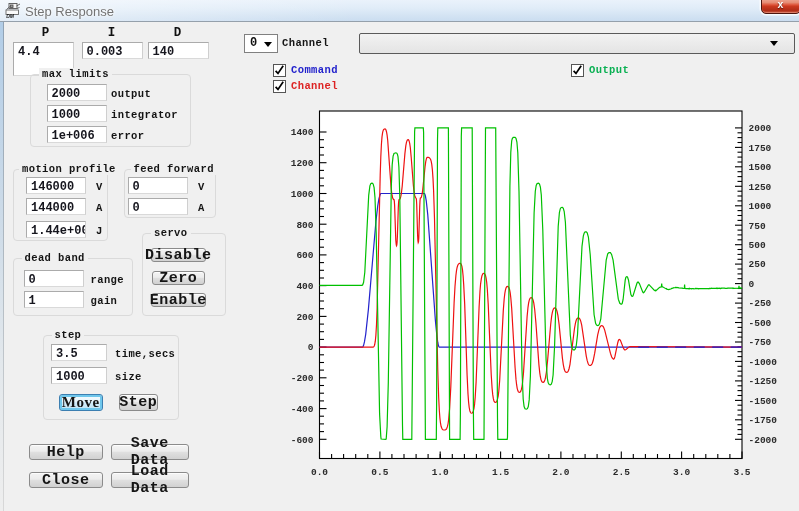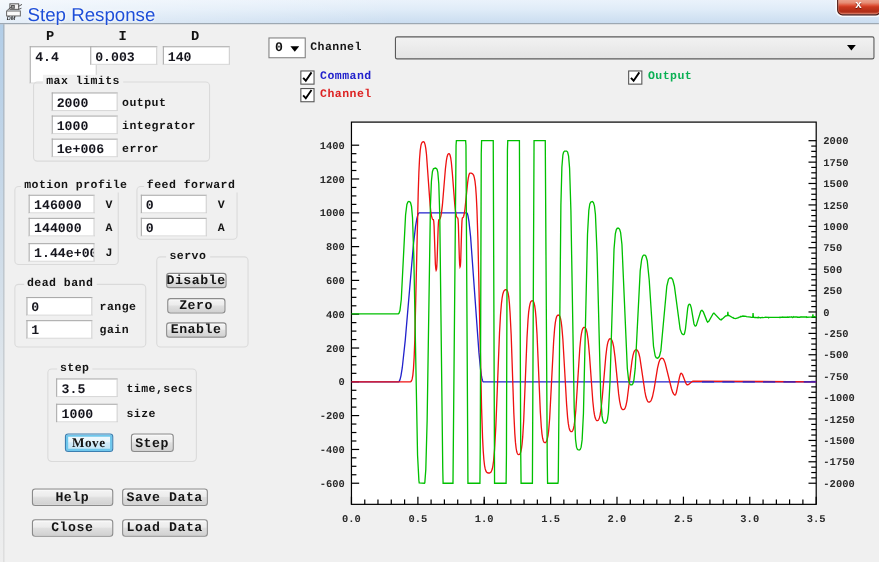--- a/index.html
+++ b/index.html
@@ -1,21 +1,21 @@
 <!DOCTYPE html>
 <html><head><meta charset="utf-8"><style>
 * { margin:0; padding:0; box-sizing:border-box; }
 html,body { width:799px; height:511px; overflow:hidden; }
 body { position:relative; background:#f0f0f0; font-family:"Liberation Mono",monospace; }
 .titlebar { position:absolute; left:0; top:0; width:799px; height:22px;
   background:linear-gradient(90deg,rgba(255,255,255,.5) 0%,rgba(255,255,255,0) 45%),
     linear-gradient(180deg,#eaf2fb 0%,#e0ecf8 40%,#d3e3f3 75%,#cbddf0 100%);
   border-bottom:1px solid #95a0ab; z-index:5; }
 .title { position:absolute; left:25px; top:4px; font-family:"Liberation Sans",sans-serif;
-  font-size:17px; color:#1d4ed8; text-shadow:0 0 4px #fff,0 0 2px #fff; z-index:7; }
+  font-size:13px; color:#737373; text-shadow:0 0 4px #fff,0 0 2px #fff; z-index:7; }
 .leftedge { position:absolute; left:0; top:22px; width:3px; height:489px;
   background:linear-gradient(180deg,#b2cde7 0%,#cddbe8 40%,#e3e8ec 70%,#eeeeee 100%); z-index:4; }
 .leftedge2 { position:absolute; left:3px; top:22px; width:1px; height:489px;
   background:linear-gradient(180deg,#90a2b4 0%,#b0bac2 50%,#d8d8d8 100%); z-index:4; }
 .closebtn { position:absolute; left:760.5px; top:-3px; width:40px; height:17px; z-index:6;
   border:1px solid #4c150e; border-radius:0 0 5px 5px;
   background:linear-gradient(180deg,#efae9c 0%,#e68d75 30%,#dd5036 47%,#cb3a20 55%,#b12d17 82%,#c05039 100%);
   box-shadow:0 0 0 1.5px rgba(255,255,255,0.8), inset 0 -1px 1px rgba(255,190,170,.5); }
 .closebtn span { position:absolute; left:0; right:0; top:0px; text-align:center;
   font-family:"Liberation Sans",sans-serif; font-weight:bold; font-size:10.5px; color:#fff;
@@ -24,21 +24,21 @@
   border-bottom-color:#d9d9d9; border-right-color:#cfcfcf; overflow:hidden; }
 .entry span { position:absolute; left:4px; top:1.5px; font-size:12px; font-weight:bold; color:#16161e; white-space:nowrap; }
 .hdr { position:absolute; font-size:12.5px; font-weight:bold; color:#111; }
 .lbl { position:absolute; font-size:10.5px; font-weight:bold; color:#141414; letter-spacing:0.4px; }
 .grp { position:absolute; border:1.5px solid #dadada; border-radius:4px; }
 .gt { position:absolute; top:-7px; background:#f0f0f0; padding:0 3px;
   font-size:10.5px; font-weight:bold; color:#141414; letter-spacing:0.4px; white-space:nowrap; }
 .btn { position:absolute; border:1px solid #8b8b8b; border-radius:3px;
   background:linear-gradient(180deg,#f4f4f4 0%,#ececec 45%,#e0e0e0 50%,#d1d1d1 100%);
   box-shadow:inset 0 1px 0 #fdfdfd;
-  text-align:left; font-size:12px; font-weight:bold; color:#151515; letter-spacing:0.5px;
+  text-align:center; font-size:15px; font-weight:bold; color:#151515; letter-spacing:0.5px;
   display:flex; align-items:center; justify-content:center; }
 .mv { border:1px solid #3c7fb1;
   box-shadow:inset 0 0 0 2px #6fc7ec;
   background:linear-gradient(180deg,#f4fbfe 0%,#e7f5fc 45%,#d3ecf9 50%,#c3e5f6 100%);font-family:Liberation Serif, serif; }
 .combo { position:absolute; background:#fff; border:1px solid #808080; }
 .combo span { position:absolute; left:5px; top:1px; font-size:12px; font-weight:bold; color:#111; }
 .pcombo { position:absolute; border:1px solid #5a5a5a; border-radius:2px;
   background:linear-gradient(180deg,#f2f2f2,#e4e4e4); }
 .pcombo span { position:absolute; left:6px; top:3px; font-size:10.5px; font-weight:bold;
   color:#141414; letter-spacing:0.1px; white-space:nowrap; }
@@ -237,21 +237,21 @@
 <g fill="none" stroke-width="1.2">
 <path stroke="#2222cc" d="M319.5 347.1 L362.4 347.1 L362.7 347.0 L363.0 346.6 L363.6 345.3 L364.5 341.7 L365.7 334.3 L368.4 309.4 L375.9 221.8 L377.7 206.2 L378.9 198.9 L379.9 195.3 L380.5 193.9 L380.8 193.6 L381.1 193.5 L424.2 193.5 L424.5 193.6 L424.8 194.0 L425.4 196.0 L426.3 201.2 L427.8 215.1 L435.4 320.6 L436.9 336.1 L437.8 342.5 L438.4 345.3 L438.7 346.2 L439.0 346.8 L439.3 347.1 L742.0 347.1"></path>
 <path stroke="#ee1111" d="M319.5 347.1 L372.9 347.1 L373.5 346.9 L373.8 346.6 L374.1 346.1 L374.4 345.5 L374.7 344.5 L375.3 341.2 L375.9 335.1 L376.5 324.8 L377.1 308.8 L380.2 175.3 L380.8 156.9 L381.4 144.5 L382.0 136.9 L382.6 132.6 L382.9 131.3 L383.2 130.4 L383.5 129.8 L383.8 129.4 L384.4 129.0 L385.0 128.9 L385.3 129.0 L385.6 129.3 L385.9 129.8 L386.5 131.7 L387.1 135.1 L387.7 140.2 L391.0 186.4 L391.6 192.1 L392.2 196.0 L392.8 198.3 L393.1 198.9 L393.4 199.3 L393.7 199.6 L394.0 199.6 L394.3 200.9 L394.6 205.1 L395.8 240.2 L396.2 244.4 L396.5 245.7 L396.8 245.1 L397.1 242.3 L397.4 236.1 L398.3 207.7 L398.6 202.2 L398.9 199.9 L399.2 199.6 L399.5 199.5 L399.8 199.2 L400.1 198.7 L400.7 196.9 L401.3 193.8 L402.2 186.3 L404.9 153.6 L405.8 145.9 L406.4 142.7 L407.0 140.7 L407.3 140.2 L407.6 139.9 L407.9 139.7 L408.2 139.7 L408.5 139.8 L408.8 140.2 L409.1 140.9 L409.7 143.3 L410.3 147.5 L411.2 157.2 L413.4 185.6 L414.0 191.2 L414.6 195.0 L414.9 196.3 L415.2 197.1 L415.5 197.7 L415.8 198.0 L416.1 198.1 L416.4 199.3 L416.7 204.2 L417.6 235.0 L417.9 240.8 L418.2 242.6 L418.5 241.9 L418.8 237.9 L419.7 207.4 L420.0 200.7 L420.3 198.2 L420.9 197.8 L421.2 197.4 L421.5 196.6 L422.1 194.1 L422.7 190.1 L425.1 166.3 L425.7 161.9 L426.3 159.1 L426.6 158.3 L426.9 157.7 L427.2 157.4 L428.4 157.4 L429.3 157.8 L429.9 158.3 L430.6 159.4 L431.2 161.4 L431.8 164.7 L432.4 170.0 L433.0 178.4 L433.6 190.8 L434.5 218.6 L437.8 371.1 L438.7 398.1 L439.3 410.0 L439.9 418.0 L440.5 423.2 L441.1 426.3 L441.7 428.1 L442.3 429.2 L442.9 429.7 L443.8 430.0 L445.0 430.0 L445.6 429.8 L446.2 429.3 L446.8 428.2 L447.5 426.4 L448.1 423.5 L448.7 419.1 L449.6 408.8 L450.8 386.9 L454.1 302.7 L455.0 286.4 L455.9 275.5 L456.5 270.7 L457.1 267.5 L457.7 265.5 L458.3 264.3 L458.9 263.7 L459.5 263.4 L460.1 263.4 L460.4 263.4 L460.7 263.6 L461.0 263.9 L461.3 264.5 L461.9 266.4 L462.5 269.9 L463.1 275.7 L463.7 284.6 L464.7 304.4 L467.1 375.2 L468.0 394.0 L468.6 402.2 L469.2 407.5 L469.8 410.7 L470.1 411.6 L470.4 412.3 L470.7 412.7 L471.0 413.0 L471.6 413.2 L472.2 413.0 L472.5 412.8 L472.8 412.4 L473.4 410.9 L474.0 408.3 L474.6 403.9 L475.2 397.2 L476.1 382.1 L479.1 307.0 L480.0 291.0 L480.6 283.8 L481.3 278.9 L481.9 276.0 L482.5 274.4 L482.8 273.9 L483.1 273.6 L483.7 273.4 L484.3 273.5 L484.6 273.7 L484.9 274.0 L485.5 275.4 L486.1 278.1 L486.7 282.4 L487.3 289.0 L488.2 303.9 L491.2 374.2 L492.1 388.2 L492.7 394.4 L493.3 398.4 L493.9 400.7 L494.2 401.4 L494.5 401.9 L494.8 402.2 L495.4 402.4 L496.0 402.3 L496.3 402.0 L496.9 401.1 L497.5 399.2 L498.2 396.1 L498.8 391.3 L499.7 380.2 L503.3 310.4 L504.2 298.8 L504.8 293.6 L505.4 290.1 L506.0 288.0 L506.6 286.9 L506.9 286.6 L507.5 286.4 L508.1 286.6 L508.4 286.8 L509.0 287.8 L509.6 289.7 L510.2 292.9 L510.8 297.7 L511.7 308.4 L515.1 367.8 L516.0 379.4 L516.6 384.7 L517.2 388.3 L517.8 390.6 L518.4 391.8 L518.7 392.1 L519.0 392.3 L519.6 392.4 L519.9 392.3 L520.2 392.1 L520.8 391.2 L521.4 389.4 L522.0 386.5 L522.6 382.2 L523.5 372.7 L527.1 316.6 L528.0 307.3 L528.6 303.2 L529.2 300.4 L529.8 298.7 L530.4 297.9 L530.7 297.7 L531.3 297.6 L531.6 297.7 L531.9 298.0 L532.6 298.8 L533.2 300.5 L533.8 303.1 L534.7 309.5 L535.9 322.8 L538.9 364.6 L539.8 373.1 L540.4 377.0 L541.0 379.6 L541.6 381.2 L542.2 382.1 L542.5 382.3 L543.1 382.4 L543.7 382.2 L544.3 381.4 L544.9 379.9 L545.5 377.6 L546.4 372.0 L547.6 360.5 L550.7 324.2 L551.6 316.6 L552.2 313.1 L552.8 310.6 L553.4 309.1 L554.0 308.2 L554.6 307.9 L555.2 308.0 L555.8 308.5 L556.4 309.5 L557.0 311.2 L557.9 315.4 L559.1 324.4 L562.4 358.1 L563.3 364.6 L564.2 369.0 L564.8 370.8 L565.4 371.8 L566.1 372.3 L566.7 372.4 L567.3 372.2 L567.9 371.6 L568.5 370.4 L569.1 368.5 L570.0 364.3 L574.5 328.3 L575.4 323.3 L576.0 321.0 L576.6 319.4 L577.2 318.5 L577.8 318.0 L578.4 317.9 L579.0 318.1 L579.6 318.7 L580.2 319.8 L580.8 321.4 L581.7 325.2 L586.3 356.3 L587.2 360.7 L588.1 363.5 L588.7 364.6 L589.3 365.3 L589.9 365.5 L590.5 365.5 L591.1 365.1 L591.7 364.4 L592.3 363.2 L593.2 360.5 L594.7 353.2 L597.7 334.9 L598.9 329.8 L599.8 327.4 L600.5 326.4 L601.1 325.8 L601.7 325.6 L602.3 325.7 L602.9 326.2 L603.5 327.1 L604.7 330.1 L610.4 353.2 L611.6 356.7 L612.5 358.3 L613.1 358.9 L613.4 359.1 L613.7 359.1 L614.0 358.9 L614.3 358.4 L614.9 356.7 L617.7 343.0 L618.3 340.8 L618.6 340.1 L618.9 339.6 L619.2 339.4 L619.5 339.5 L619.8 339.7 L620.4 340.4 L623.4 348.1 L624.0 349.2 L624.6 349.8 L625.2 349.8 L626.1 349.5 L629.1 346.9 L630.0 346.5 L742.0 347.1"></path>
 <path stroke="#00c000" d="M319.5 285.3 L362.1 285.3 L362.7 284.8 L363.6 282.3 L364.8 272.3 L368.7 195.4 L369.9 185.9 L370.8 183.6 L371.7 183.2 L372.6 183.4 L373.2 184.2 L374.1 187.7 L375.0 197.7 L376.2 233.2 L379.6 413.9 L380.8 436.5 L381.1 439.0 L385.9 439.3 L386.2 438.8 L387.1 426.7 L388.3 382.5 L391.3 187.0 L392.2 164.6 L393.1 156.1 L394.0 153.5 L395.8 152.8 L396.8 153.2 L397.4 154.2 L398.0 156.6 L398.9 167.0 L399.8 196.2 L402.5 425.6 L402.8 439.3 L411.8 439.3 L414.6 132.0 L414.9 127.9 L423.3 127.9 L423.6 132.2 L425.4 439.3 L436.3 439.3 L436.6 405.1 L437.5 139.9 L437.8 127.9 L448.4 127.9 L449.6 439.3 L460.1 439.3 L460.4 413.3 L461.3 136.5 L461.6 127.9 L472.2 127.9 L473.4 412.6 L473.7 439.3 L484.0 439.3 L485.5 127.9 L495.7 127.9 L497.5 417.7 L497.8 439.3 L507.2 439.3 L507.5 437.3 L509.9 186.6 L510.8 152.1 L511.7 140.9 L512.3 138.5 L513.2 137.4 L515.1 137.4 L516.0 138.3 L516.9 142.0 L517.8 152.8 L519.0 191.2 L522.0 370.6 L523.2 399.3 L524.1 406.5 L525.0 408.7 L526.5 409.2 L527.4 408.7 L528.3 406.5 L529.2 399.9 L530.4 375.9 L534.1 213.0 L535.3 191.2 L536.2 185.4 L537.1 183.6 L538.6 183.2 L539.5 184.1 L540.4 187.1 L541.3 195.0 L542.8 230.3 L546.1 360.3 L547.3 378.1 L548.2 382.9 L549.2 384.5 L550.4 384.8 L551.3 384.1 L552.2 381.6 L553.1 375.0 L554.6 345.8 L558.2 226.5 L559.4 212.5 L560.3 208.7 L561.2 207.5 L562.4 207.4 L563.3 208.4 L564.2 211.5 L565.4 222.3 L570.3 335.0 L571.5 345.8 L572.4 348.9 L573.3 349.9 L574.5 349.8 L575.4 348.7 L576.3 345.3 L577.5 334.7 L582.0 246.3 L583.3 236.1 L584.2 233.0 L585.1 231.9 L586.3 231.9 L587.2 232.9 L588.4 237.0 L590.2 254.5 L594.1 314.8 L595.6 323.4 L596.5 325.1 L597.7 325.6 L598.6 325.2 L599.5 323.8 L600.8 318.8 L606.2 260.0 L607.7 253.9 L608.9 252.6 L610.4 252.7 L611.6 254.4 L613.1 260.2 L618.3 299.2 L619.8 303.3 L621.0 304.2 L621.6 304.2 L622.2 303.5 L623.1 299.5 L625.2 280.1 L625.8 277.6 L626.4 276.7 L627.0 276.6 L627.6 277.2 L628.5 280.1 L630.9 294.5 L631.8 296.3 L632.4 296.4 L633.0 295.9 L637.0 283.1 L637.6 282.2 L637.9 282.3 L638.2 282.1 L639.4 283.6 L642.7 291.9 L643.3 292.8 L643.6 292.4 L644.2 292.3 L648.4 285.0 L649.0 284.7 L654.5 290.5 L655.4 290.8 L655.7 290.3 L656.0 290.6 L659.6 287.3 L659.9 287.3 L661.4 286.7 L661.7 283.5 L662.0 286.8 L662.6 286.8 L666.2 288.9 L666.5 288.7 L666.8 289.2 L668.7 289.6 L671.4 288.7 L671.7 288.4 L672.9 288.1 L673.2 287.7 L673.5 287.9 L675.0 287.5 L675.3 287.3 L678.3 287.6 L678.6 287.8 L682.5 288.2 L682.8 288.5 L684.3 288.5 L684.6 284.6 L684.9 288.4 L686.2 288.6 L686.5 288.5 L688.6 288.7 L688.9 288.9 L689.2 288.4 L689.5 288.7 L689.8 288.5 L691.0 288.7 L691.3 289.0 L691.6 288.7 L693.4 288.6 L693.7 288.8 L695.2 288.6 L695.5 288.4 L698.5 288.6 L698.8 288.9 L699.1 288.6 L708.5 288.5 L708.8 288.7 L709.1 288.5 L709.4 288.6 L709.7 288.4 L710.3 288.5 L710.6 288.3 L710.9 288.4 L711.2 288.2 L711.5 288.4 L711.8 288.2 L712.1 288.4 L716.0 288.4 L716.3 288.1 L716.6 288.4 L717.2 288.5 L717.5 288.2 L719.1 288.3 L719.4 288.1 L719.7 288.3 L720.0 288.3 L720.3 288.6 L720.6 288.3 L720.9 288.3 L721.2 288.0 L721.5 288.3 L722.4 288.0 L724.5 288.2 L725.1 288.4 L727.2 288.4 L727.5 288.1 L728.4 288.2 L728.7 288.0 L732.6 288.2 L732.9 288.4 L733.2 288.0 L733.8 288.4 L738.7 288.1 L739.0 285.8 L739.3 288.1 L740.2 288.1 L740.5 287.9 L741.7 288.1 L742.0 287.8"></path>
 <path stroke="#2222cc" stroke-dasharray="11 7.5" d="M638.2 347.1 L742 347.1"></path>
 </g>
 </svg>
 <div class="hdr" style="left:15px;top:26px;width:61px;text-align:center">P</div>
 <div class="hdr" style="left:81px;top:26px;width:61px;text-align:center">I</div>
 <div class="hdr" style="left:147px;top:26px;width:61px;text-align:center">D</div>
-<div class="entry" style="left:27px;top:42px;width:61px;height:34px">
+<div class="entry" style="left:13px;top:42px;width:61px;height:34px">
     <span>4.4</span>
   </div>
 <div class="entry" style="left:81.5px;top:42px;width:61px;height:17px">
     <span>0.003</span>
   </div>
 <div class="entry" style="left:147.5px;top:42px;width:61px;height:17px">
     <span>140</span>
   </div>
 <div class="combo" style="left:244px;top:34px;width:34px;height:19px">
     <span>0</span>

